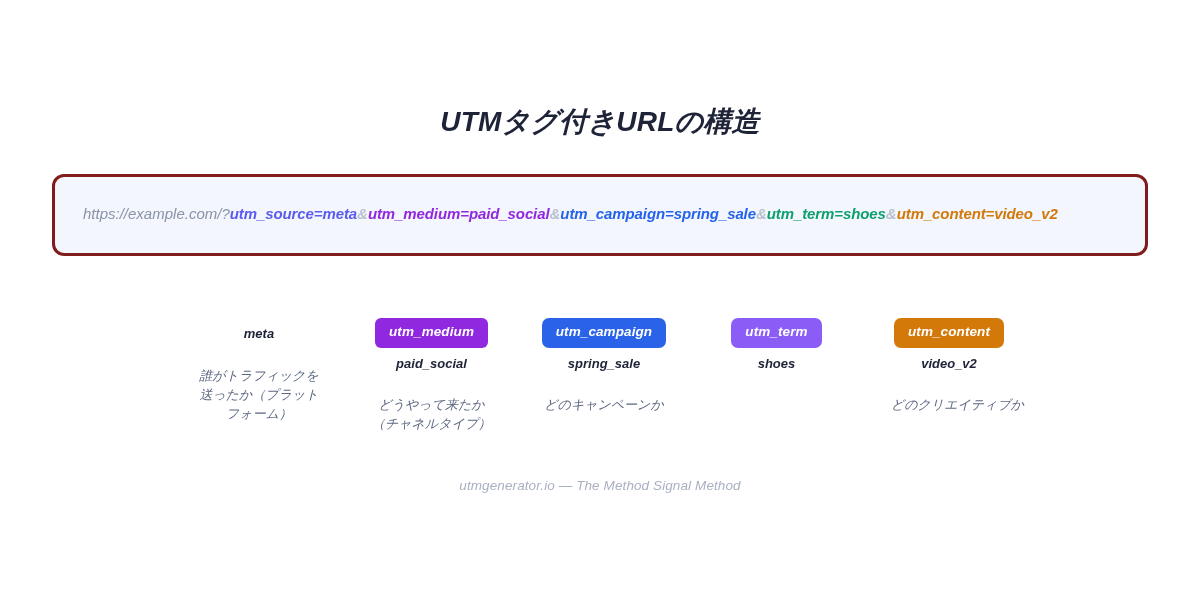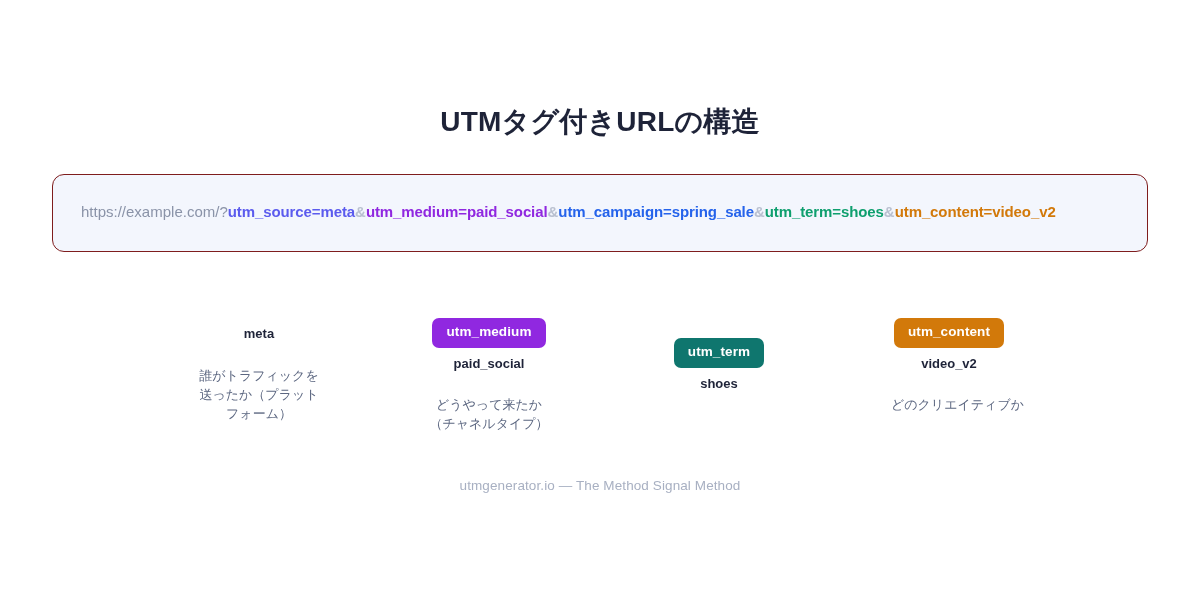--- a/index.html
+++ b/index.html
@@ -14,20 +14,21 @@
     font-family: "Liberation Sans", "DejaVu Sans", sans-serif;
     color: #1f2540;
     -webkit-font-smoothing: antialiased;
   }
 
   .page {
     position: relative;
     width: 1102px;
     height: 600px;
     box-sizing: border-box;
+    font-style: italic;
   }
 
   
   .title {
     position: absolute;
     top: 104px;
     left: 0;
     width: 1200px;
     text-align: center;
     font-size: 28px;
@@ -38,21 +39,21 @@
   }
 
   
   .url-card {
     position: absolute;
     left: 52px;
     top: 174px;
     width: 1096px;
     box-sizing: border-box;
     background: #f3f6fd;
-    border: 1px solid #7f1d1d;
+    border: 3px solid #7f1d1d;
     border-radius: 12px;
     padding: 22px 28px 24px 28px;
   }
   .url-line {
     font-family: "DejaVu Sans Mono", "Liberation Mono", monospace;
     font-size: 14.5px;
     line-height: 29px;
     word-break: break-word;
   }
   .url-base {
@@ -100,23 +101,23 @@
     color: #ffffff;
     font-size: 13.5px;
     font-weight: 700;
     letter-spacing: 0.1px;
     padding: 7px 14px 8px 14px;
     border-radius: 7px;
     white-space: nowrap;
     line-height: 1.1;
   }
   .badge.c0 { background: #5b5bee; }
-  .badge.c1 { background: #9028e0; }
+  .badge.c1 { background: #9028e0; border-radius: 6px; }
   .badge.c2 { background: #2b63e8; }
-  .badge.c3 { background: #0f766e; margin-top: 20px; }
+  .badge.c3 { background: #8b5cf6; }
   .badge.c4 { background: #d2790a; }
 
   .value {
     margin-top: 8px;
     font-size: 13px;
     font-weight: 700;
     color: #1e2338;
     line-height: 1.2;
     text-align: center;
     white-space: nowrap;
@@ -166,20 +167,25 @@
       <span class="value">meta</span>
       <span class="desc">誰がトラフィックを送ったか（プラットフォーム）</span>
     </div>
 
     <div class="col col-1">
       <span class="badge c1">utm_medium</span>
       <span class="value">paid_social</span>
       <span class="desc">どうやって来たか（チャネルタイプ）</span>
     </div>
 
+    <div class="col col-2">
+      <span class="badge c2">utm_campaign</span>
+      <span class="value">spring_sale</span>
+      <span class="desc">どのキャンペーンか</span>
+    </div>
 
     <div class="col col-3">
       <span class="badge c3">utm_term</span>
       <span class="value">shoes</span>
     </div>
 
     <div class="col col-4">
       <span class="badge c4">utm_content</span>
       <span class="value">video_v2</span>
       <span class="desc">どのクリエイティブか</span>

